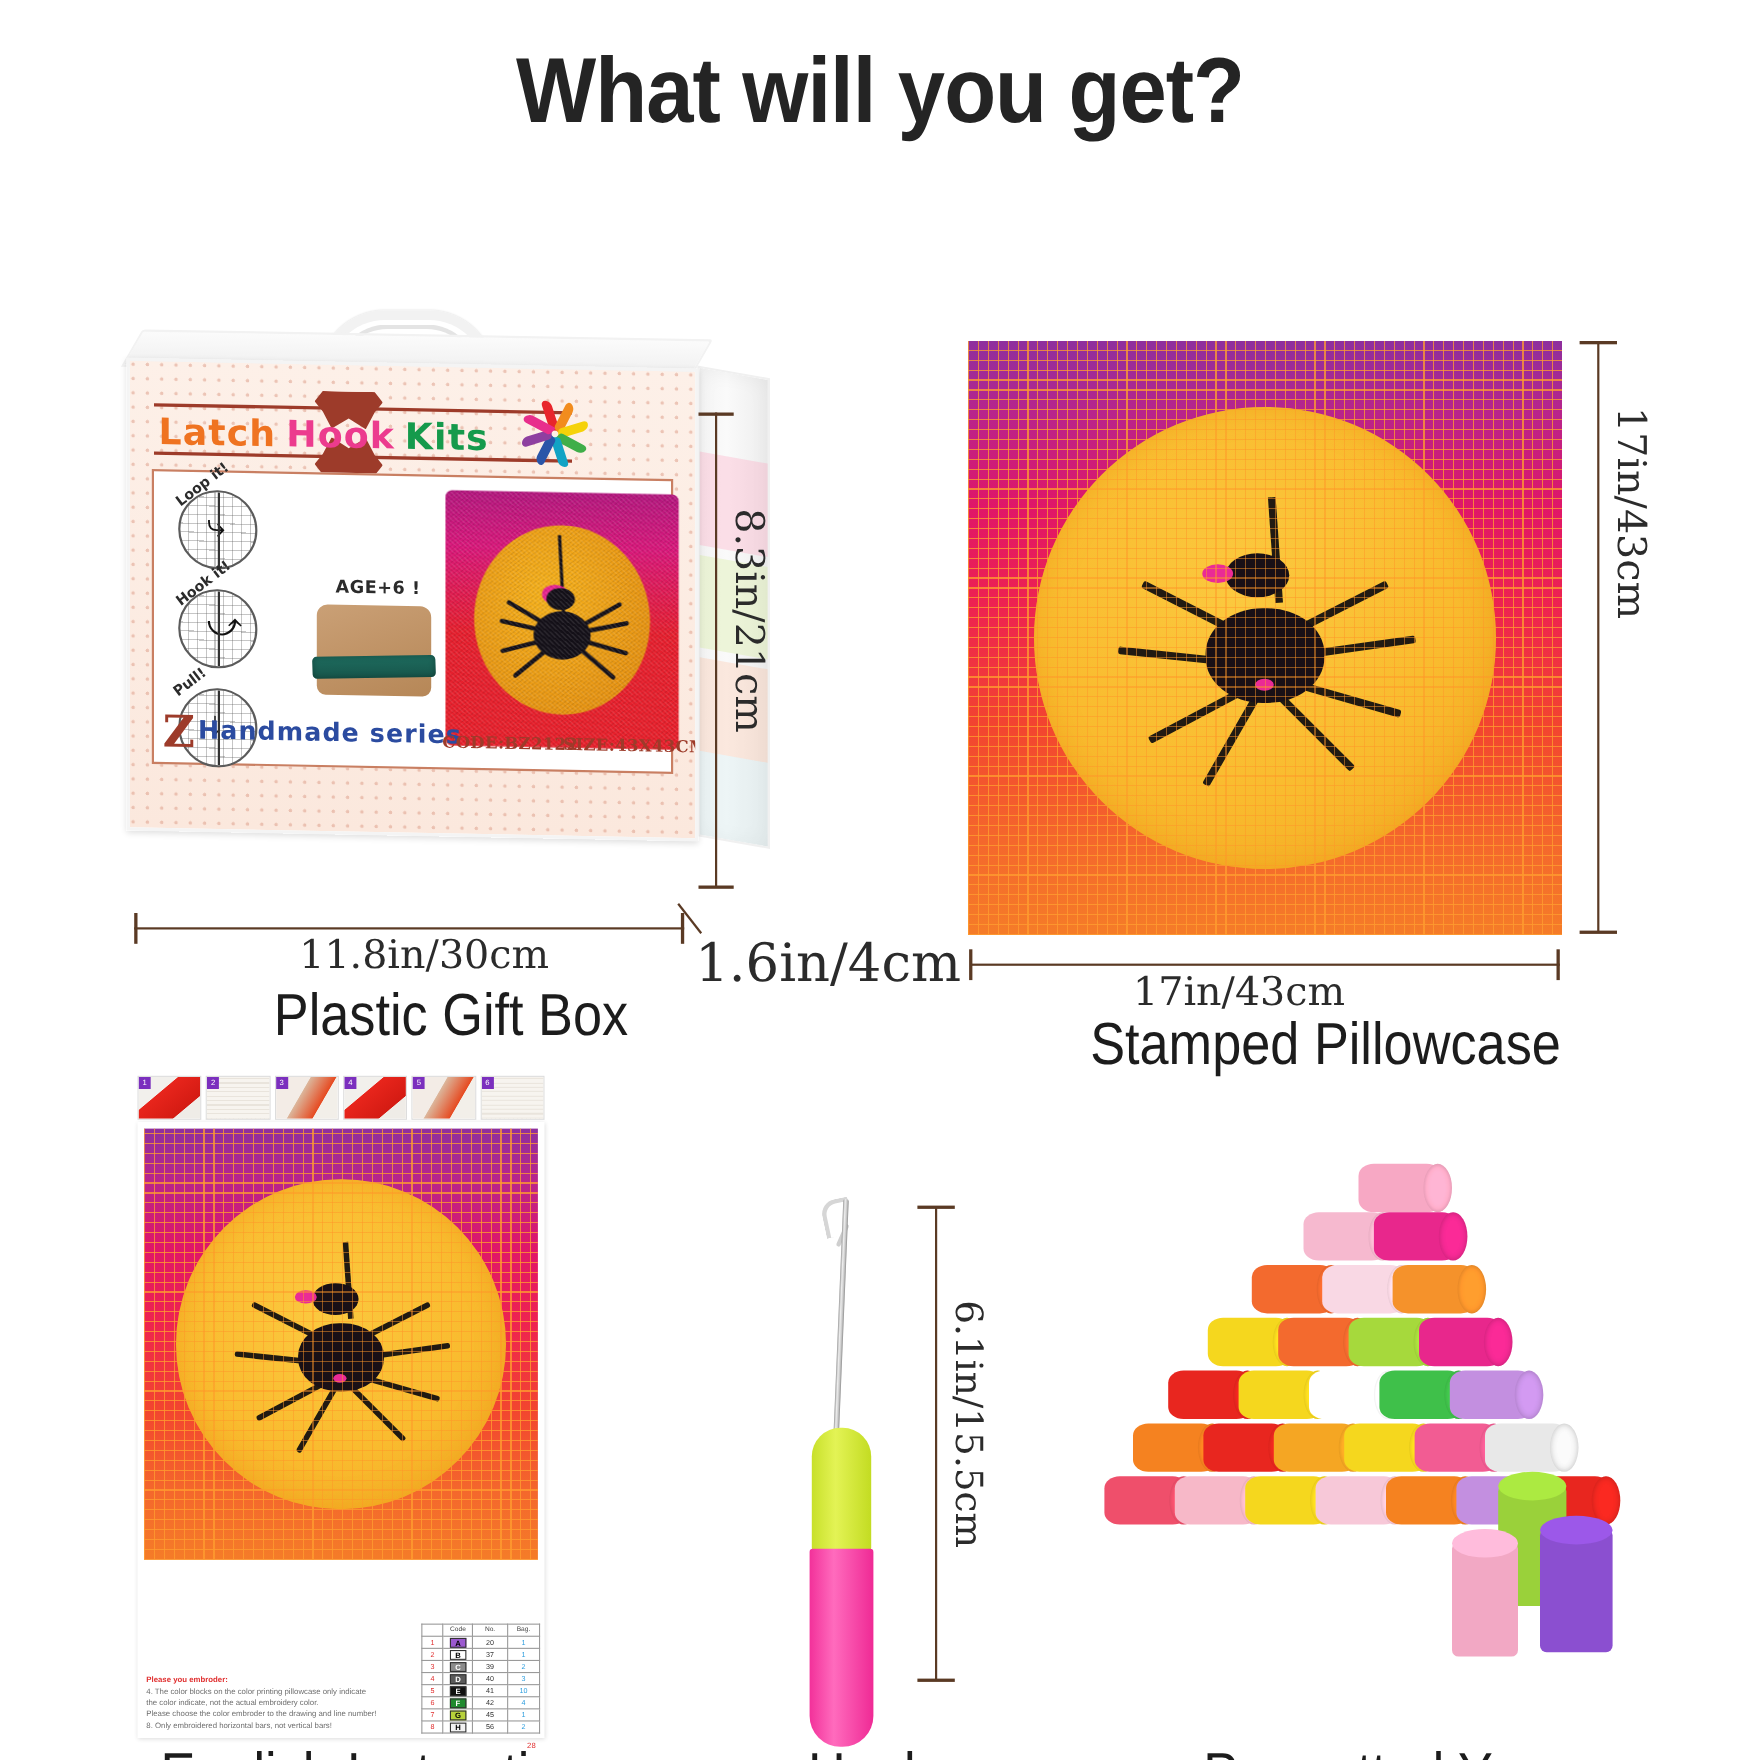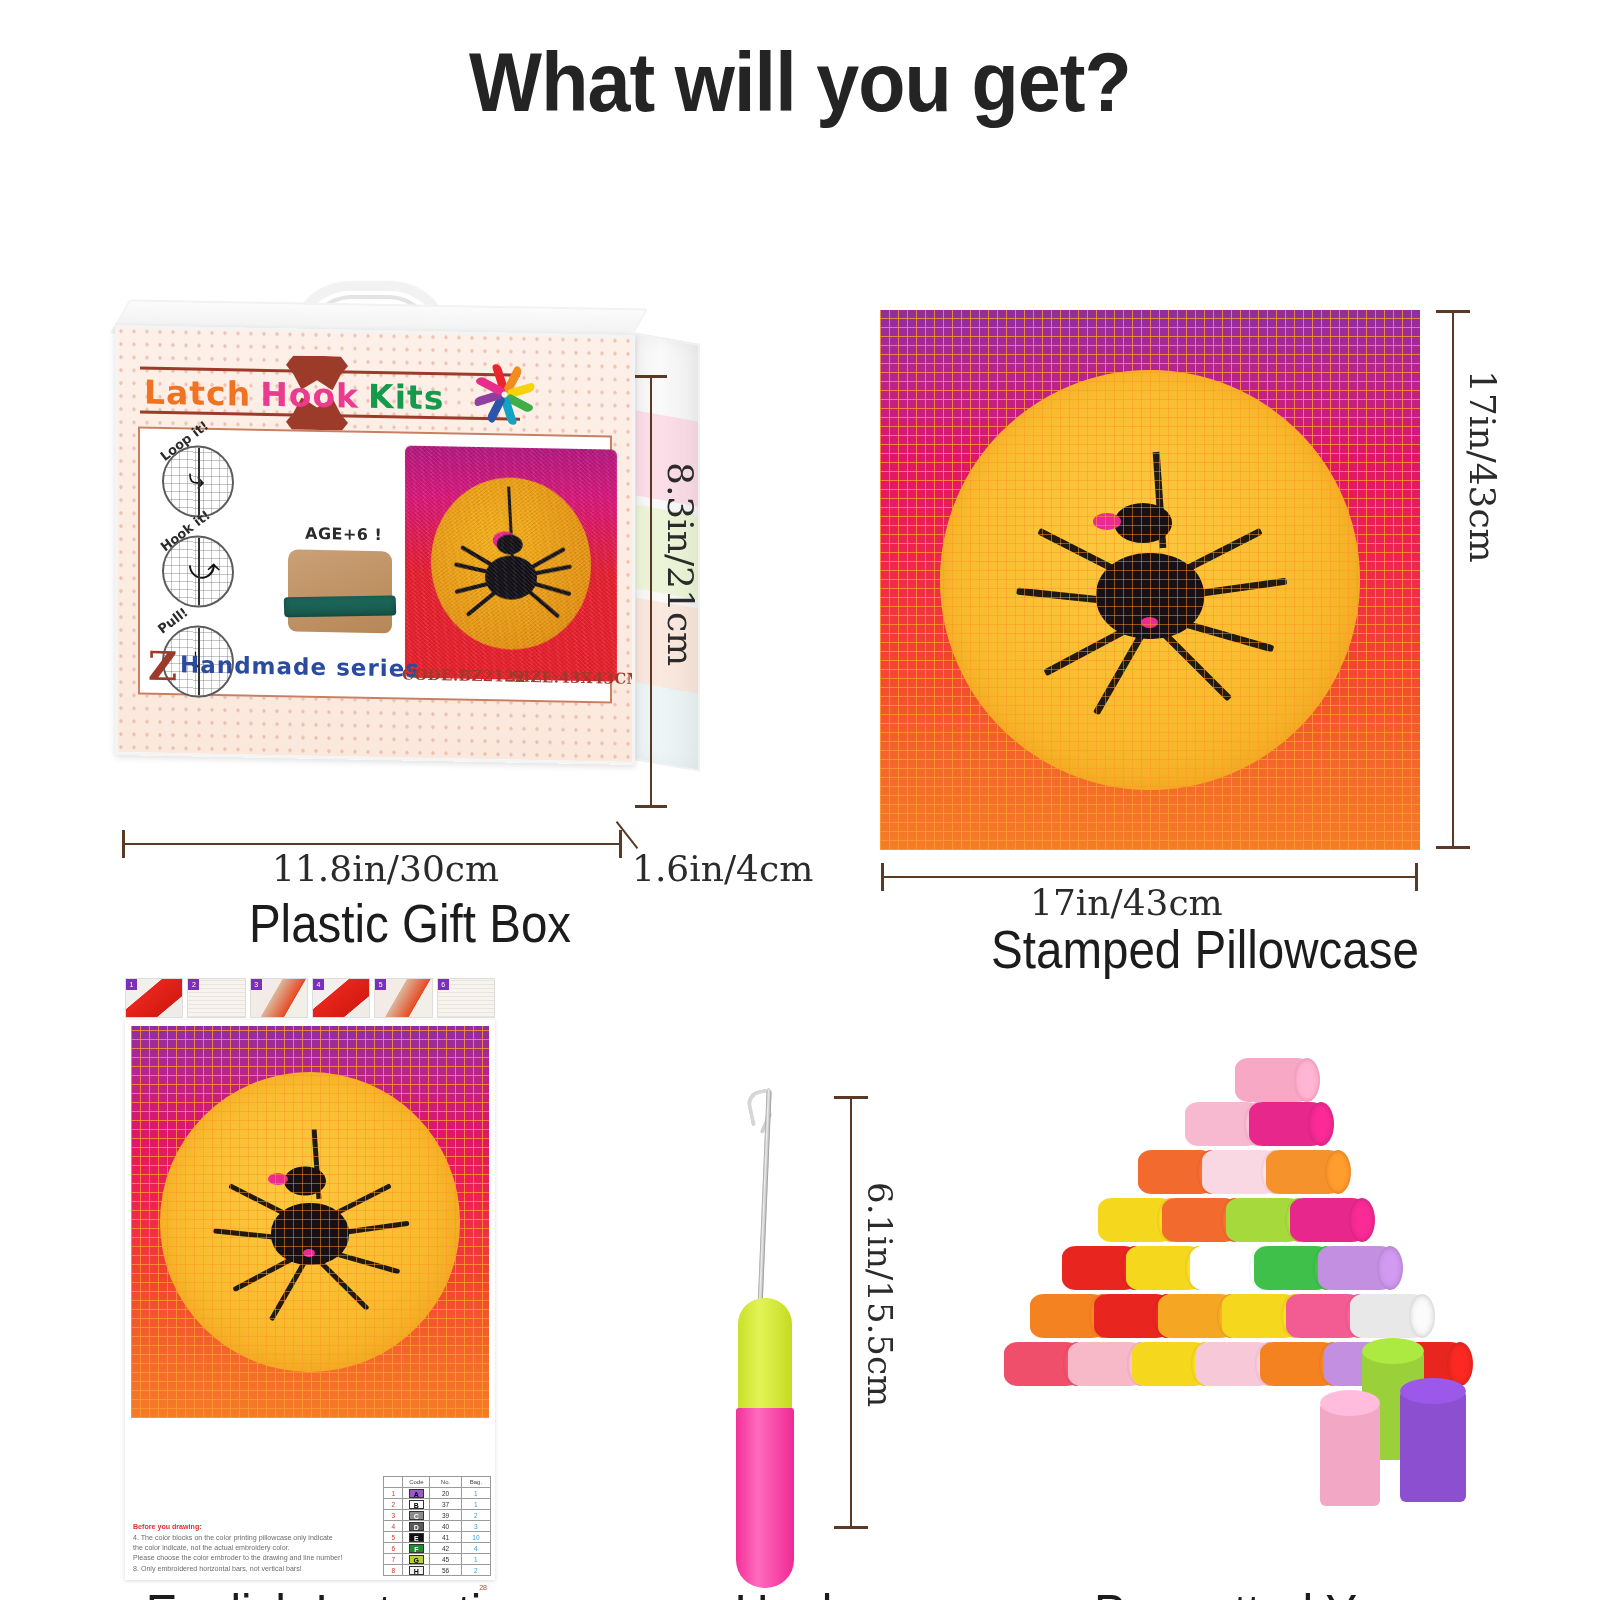--- a/index.html
+++ b/index.html
@@ -430,21 +430,21 @@
     <div class="dim-cap" style="left:575px; top:205px; width:32px; height:3px;"></div>
     <div class="dim-cap" style="left:575px; top:635px; width:32px; height:3px;"></div>
     <div class="dim-text" style="left:600px; top:292px; font-size:36px; writing-mode:vertical-rl;">8.3in/21cm</div>
 
     <div class="dim-line dim-h" style="left:62px; top:673px; width:500px; height:2px;"></div>
     <div class="dim-cap" style="left:62px; top:660px; width:3px; height:28px;"></div>
     <div class="dim-cap" style="left:559px; top:660px; width:3px; height:28px;"></div>
     <div class="dim-text" style="left:212px; top:678px; font-size:36px;">11.8in/30cm</div>
 
     <div class="dim-line" style="left:566px; top:648px; width:2px; height:34px; background:#5a3a24; transform:rotate(-38deg);"></div>
-    <div class="dim-text" style="left:572px; top:678px; font-size:36px;">1.6in/4cm</div>
+    <div class="dim-text" style="left:572px; top:678px; font-size:48px;">1.6in/4cm</div>
 
     <div class="caption" style="position:absolute; left:0; top:722px; width:700px;">Plastic Gift Box</div>
   </div>
 
   <div class="panel" id="panel-case">
 
     <div class="canvas" style="position:absolute; left:40px; top:140px; width:540px; height:540px;">
       <div class="sun" style="width:420px; height:420px;"></div>
       <div class="spider" style="width:300px; height:260px;">
         <div class="ant" style="left:52%; top:-14px; width:7px; height:96px; transform:rotate(-4deg);"></div>
@@ -521,21 +521,21 @@
           <div class="leg" style="left:48%; top:62%; width:70px; height:5px; transform:rotate(120deg);"></div>
           <div class="body" style="width:78px; height:62px;"></div>
           <div class="head" style="width:42px; height:29px;"></div>
           <div class="dotp" style="left:31%; top:18%; width:20px; height:12px;"></div>
           <div class="dotp" style="left:47%; top:58%; width:12px; height:8px;"></div>
         </div>
         <div class="mesh"></div>
       </div>
 
       <div class="notes">
-        <div class="hd">Before you drawing:</div>
+        <div class="hd">Please you embroder:</div>
         <div>4. The color blocks on the color printing pillowcase only indicate</div>
         <div>the color indicate,  not the actual embroidery color.</div>
         <div> Please choose the color embroder to the drawing and line number!</div>
         <div>8. Only embroidered horizontal bars, not vertical bars!</div>
       </div>
 
       <table class="legend-table" id="legend-table">
         <thead>
           <tr>
             <th></th>

